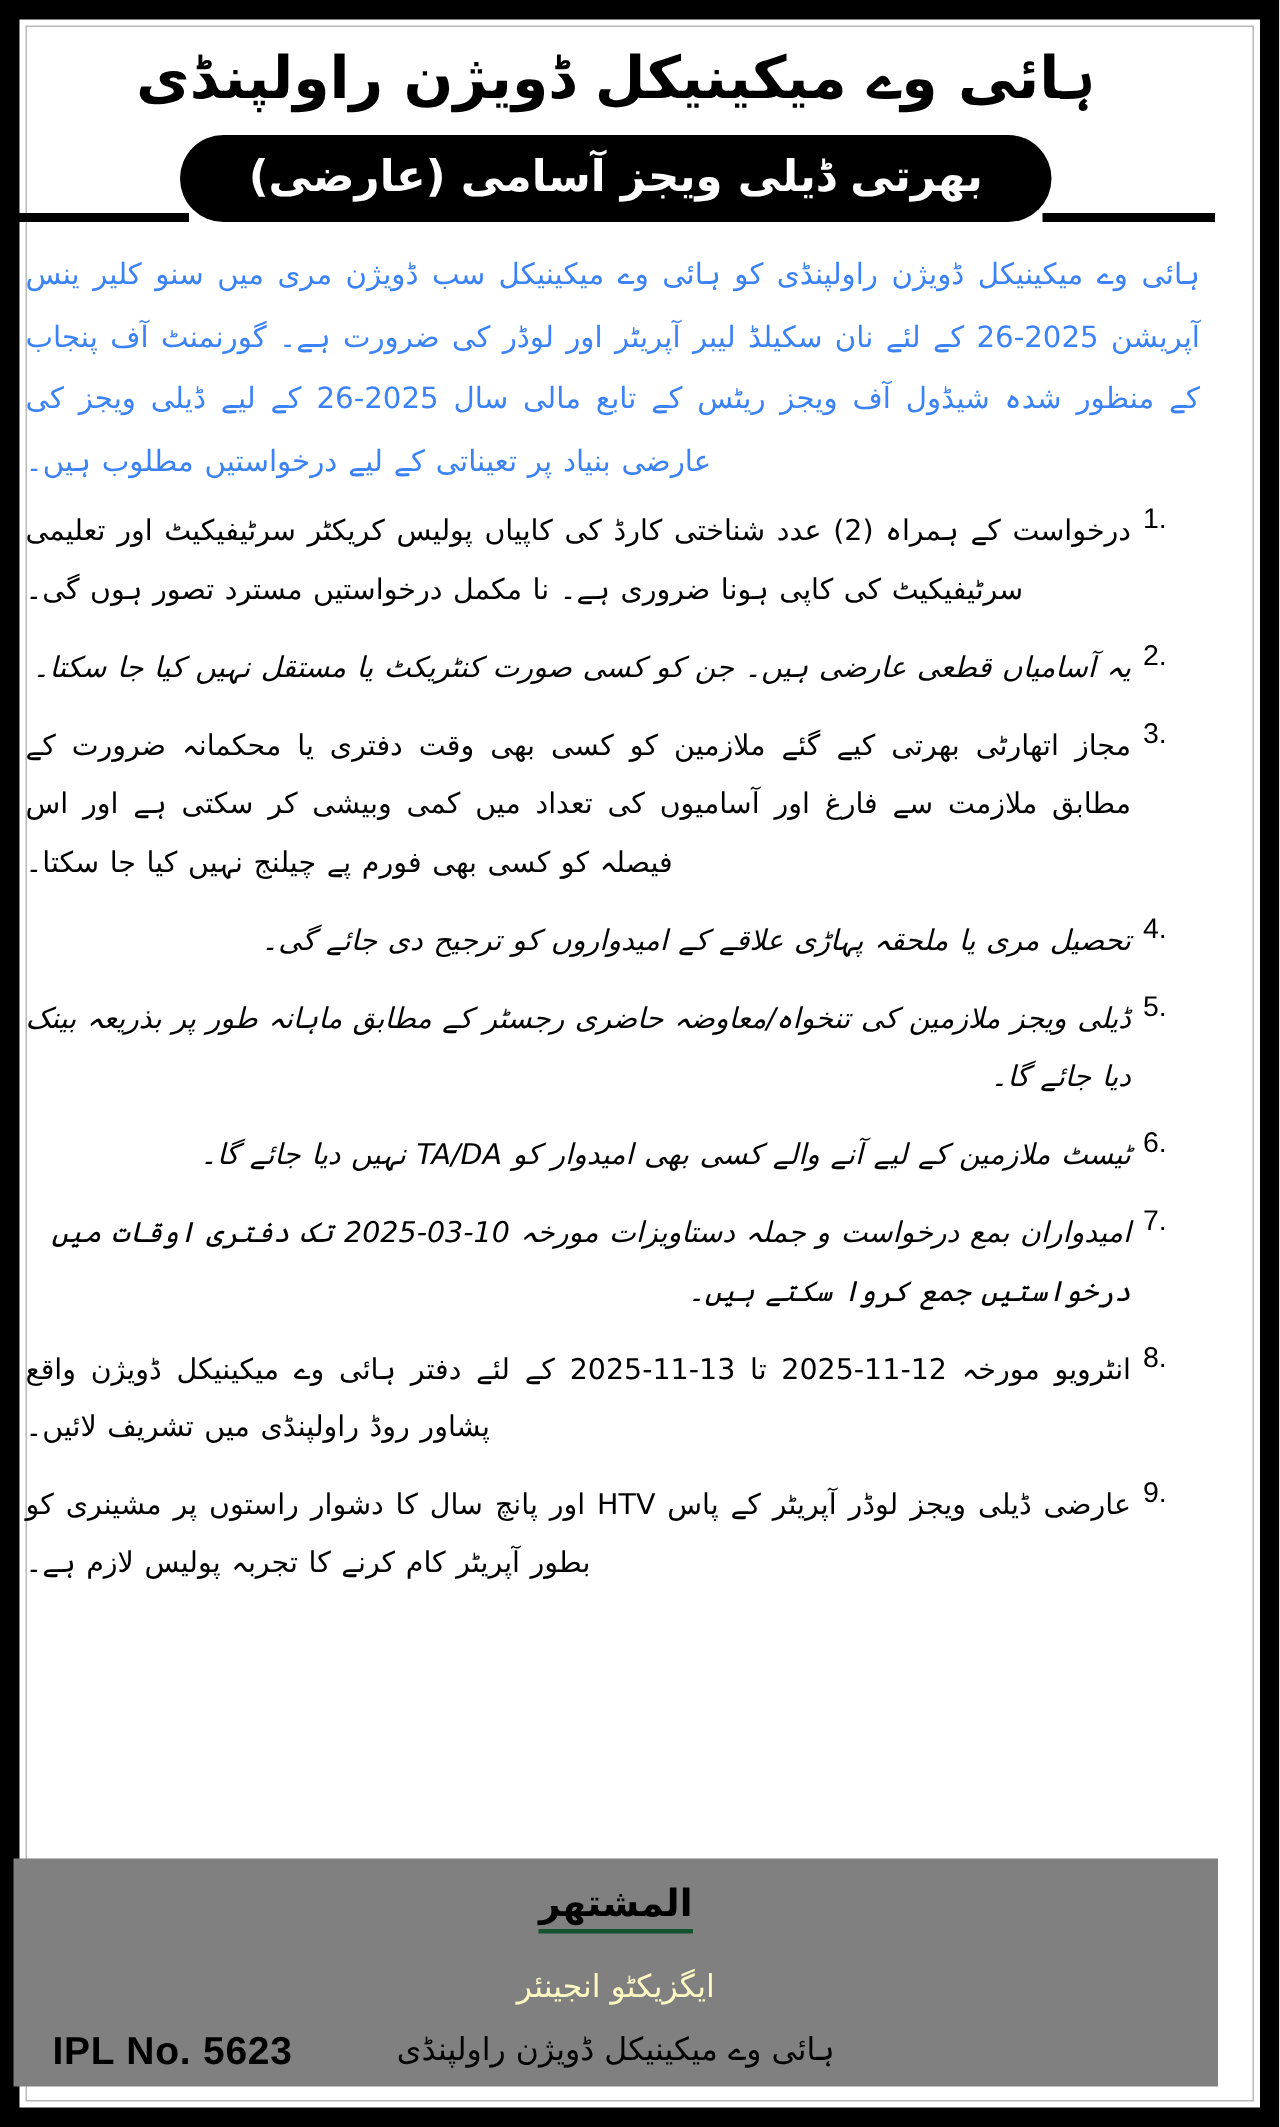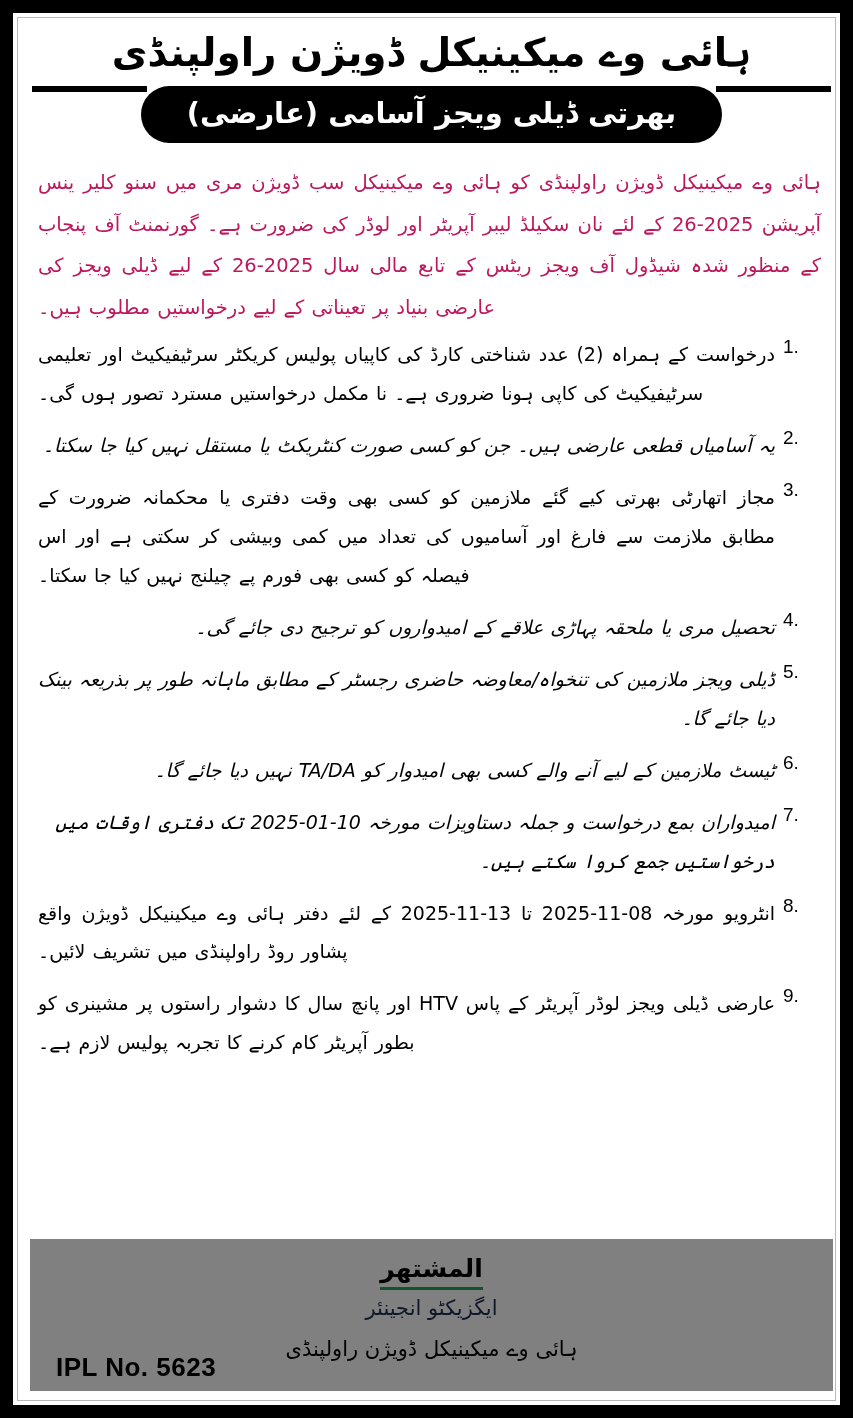--- a/index.html
+++ b/index.html
@@ -38,21 +38,21 @@
     top: 17px;
     width: 819px;
     height: 1384px;
     box-sizing: border-box;
     border: 1px solid #b9b9b9;
     background: #ffffff;
   }
 
   .content {
     position: absolute;
-    left: 26px;
+    left: 5px;
     top: 21px;
     width: 811px;
     height: 1376px;
     box-sizing: border-box;
     display: flex;
     flex-direction: column;
   }
 
   
   .masthead {
@@ -70,21 +70,21 @@
     direction: rtl;
     white-space: nowrap;
   }
 
   
   .banner-row {
     position: relative;
     margin-top: 9px;
     height: 62px;
     display: flex;
-    align-items: flex-start;
+    align-items: flex-end;
     justify-content: center;
   }
 
   .banner-rule {
     flex: 1 1 auto;
     height: 6px;
     background: #000000;
     max-width: 128px;
   }
 
@@ -109,21 +109,21 @@
     flex: 1 1 auto;
     padding: 14px 16px 0 12px;
     direction: rtl;
   }
 
   .intro {
     font-size: 19.5px;
     line-height: 2.15;
     text-align: justify;
     text-align-last: left;
-    color: #be185d;
+    color: #3b82f6;
     direction: rtl;
     margin: 0 0 6px 0;
     word-spacing: 1px;
   }
 
   .conditions-heading {
     font-size: 19px;
     font-weight: normal;
     text-align: right;
     margin: 6px 0 10px 0;
@@ -195,22 +195,22 @@
     font-weight: bold;
     color: #000000;
     display: inline-block;
     border-bottom: 3px solid #14532d;
     padding-bottom: 1px;
     line-height: 1.3;
   }
 
   .footer-designation {
     font-size: 21px;
-    color: #0f172a;
-    margin-top: 4px;
+    color: #fef9c3;
+    margin-top: 21px;
     line-height: 1.4;
   }
 
   .footer-office {
     font-size: 21px;
     color: #000000;
     margin-top: 12px;
     line-height: 1.4;
   }
 
@@ -278,26 +278,26 @@
           <span class="cond-text short">ڈیلی ویجز ملازمین کی تنخواہ/معاوضہ حاضری رجسٹر کے مطابق ماہانہ طور پر بذریعہ بینک دیا جائے گا۔</span>
         </li>
 
         <li>
           <span class="cond-num">6.</span>
           <span class="cond-text short">ٹیسٹ ملازمین کے لیے آنے والے کسی بھی امیدوار کو TA/DA نہیں دیا جائے گا۔</span>
         </li>
 
         <li>
           <span class="cond-num">7.</span>
-          <span class="cond-text short">امیدواران بمع درخواست و جملہ دستاویزات مورخہ 10-01-2025 تک دفتری اوقات میں درخواستیں جمع کروا سکتے ہیں۔</span>
+          <span class="cond-text short">امیدواران بمع درخواست و جملہ دستاویزات مورخہ 10-03-2025 تک دفتری اوقات میں درخواستیں جمع کروا سکتے ہیں۔</span>
         </li>
 
         <li>
           <span class="cond-num">8.</span>
-          <span class="cond-text">انٹرویو مورخہ 08-11-2025 تا 13-11-2025 کے لئے دفتر ہائی وے میکینیکل ڈویژن واقع پشاور روڈ راولپنڈی میں تشریف لائیں۔</span>
+          <span class="cond-text">انٹرویو مورخہ 12-11-2025 تا 13-11-2025 کے لئے دفتر ہائی وے میکینیکل ڈویژن واقع پشاور روڈ راولپنڈی میں تشریف لائیں۔</span>
         </li>
 
         <li>
           <span class="cond-num">9.</span>
           <span class="cond-text">عارضی ڈیلی ویجز لوڈر آپریٹر کے پاس HTV اور پانچ سال کا دشوار راستوں پر مشینری کو بطور آپریٹر کام کرنے کا تجربہ پولیس لازم ہے۔</span>
         </li>
 
       </ol>
     </div>
 

